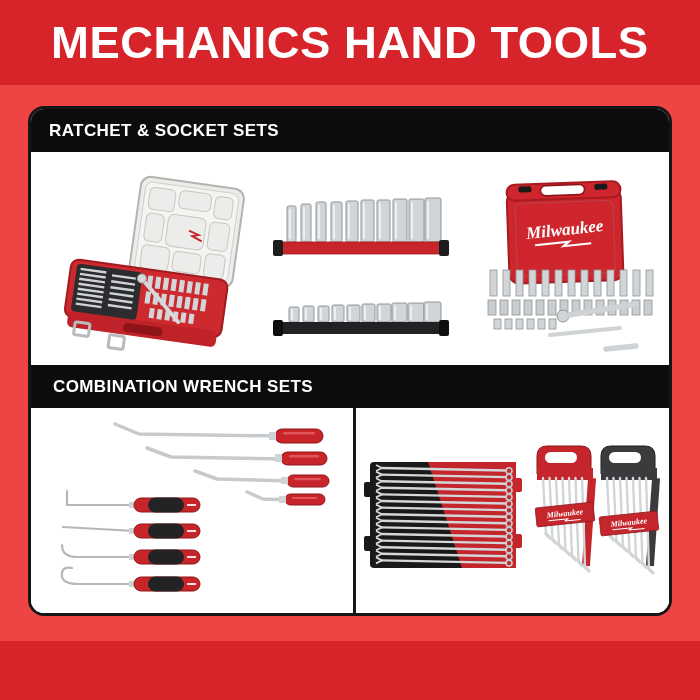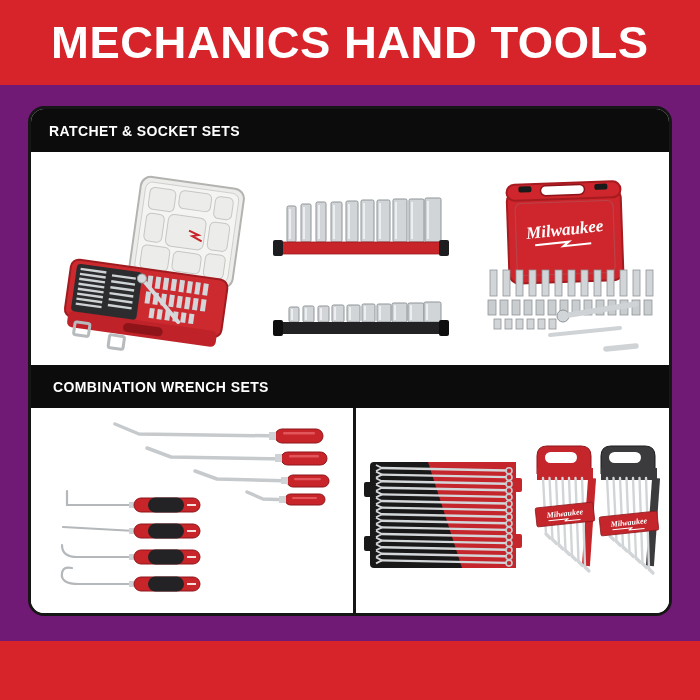--- a/index.html
+++ b/index.html
@@ -1,40 +1,40 @@
 <!DOCTYPE html>
 <html><head>
 <meta charset="utf-8">
 <style>
   html,body{margin:0;padding:0;}
   body{
     width:700px;height:700px;background:#ffffff;
     font-family:"Liberation Sans", sans-serif;
     -webkit-font-smoothing:antialiased;
   }
-  .page{position:relative;width:700px;height:700px;overflow:hidden;background:#701a75;}
+  .page{position:relative;width:700px;height:700px;overflow:hidden;background:#ef4444;}
 
   
   .banner{
     position:absolute;left:0;top:0;width:700px;height:85px;
     background:#d7232a;display:flex;align-items:center;justify-content:center;
   }
   .banner h1{
     margin:0;color:#ffffff;font-size:45px;font-weight:800;
     letter-spacing:0.5px;white-space:nowrap;transform:scaleX(1.01);
   }
 
   
   .grid-box{
     position:absolute;left:28px;top:106px;width:644px;height:510px;
     box-sizing:border-box;border:3px solid #161616;border-radius:16px;
     background:#ffffff;display:flex;flex-direction:column;overflow:hidden;
   }
   .band{
-    background:#0c0c0c;color:#ffffff;font-weight:800;font-size:14px;
+    background:#0c0c0c;color:#ffffff;font-weight:800;font-size:17px;
     letter-spacing:0.4px;display:flex;align-items:center;flex:0 0 43px;
   }
   .band .lbl{padding-left:18px;white-space:nowrap;}
   .band2 .lbl-left{flex:0 0 322px;width:322px;box-sizing:border-box;padding-left:18px;}
   .band2 .lbl-right{padding-left:22px;}
 
   .row-top{position:relative;flex:0 0 213px;background:#fff;}
   .row-bottom{flex:1;display:flex;background:#fff;min-height:0;}
   .cell-left{flex:0 0 322px;width:322px;position:relative;}
   .vdiv{flex:0 0 3px;width:3px;background:#161616;}

